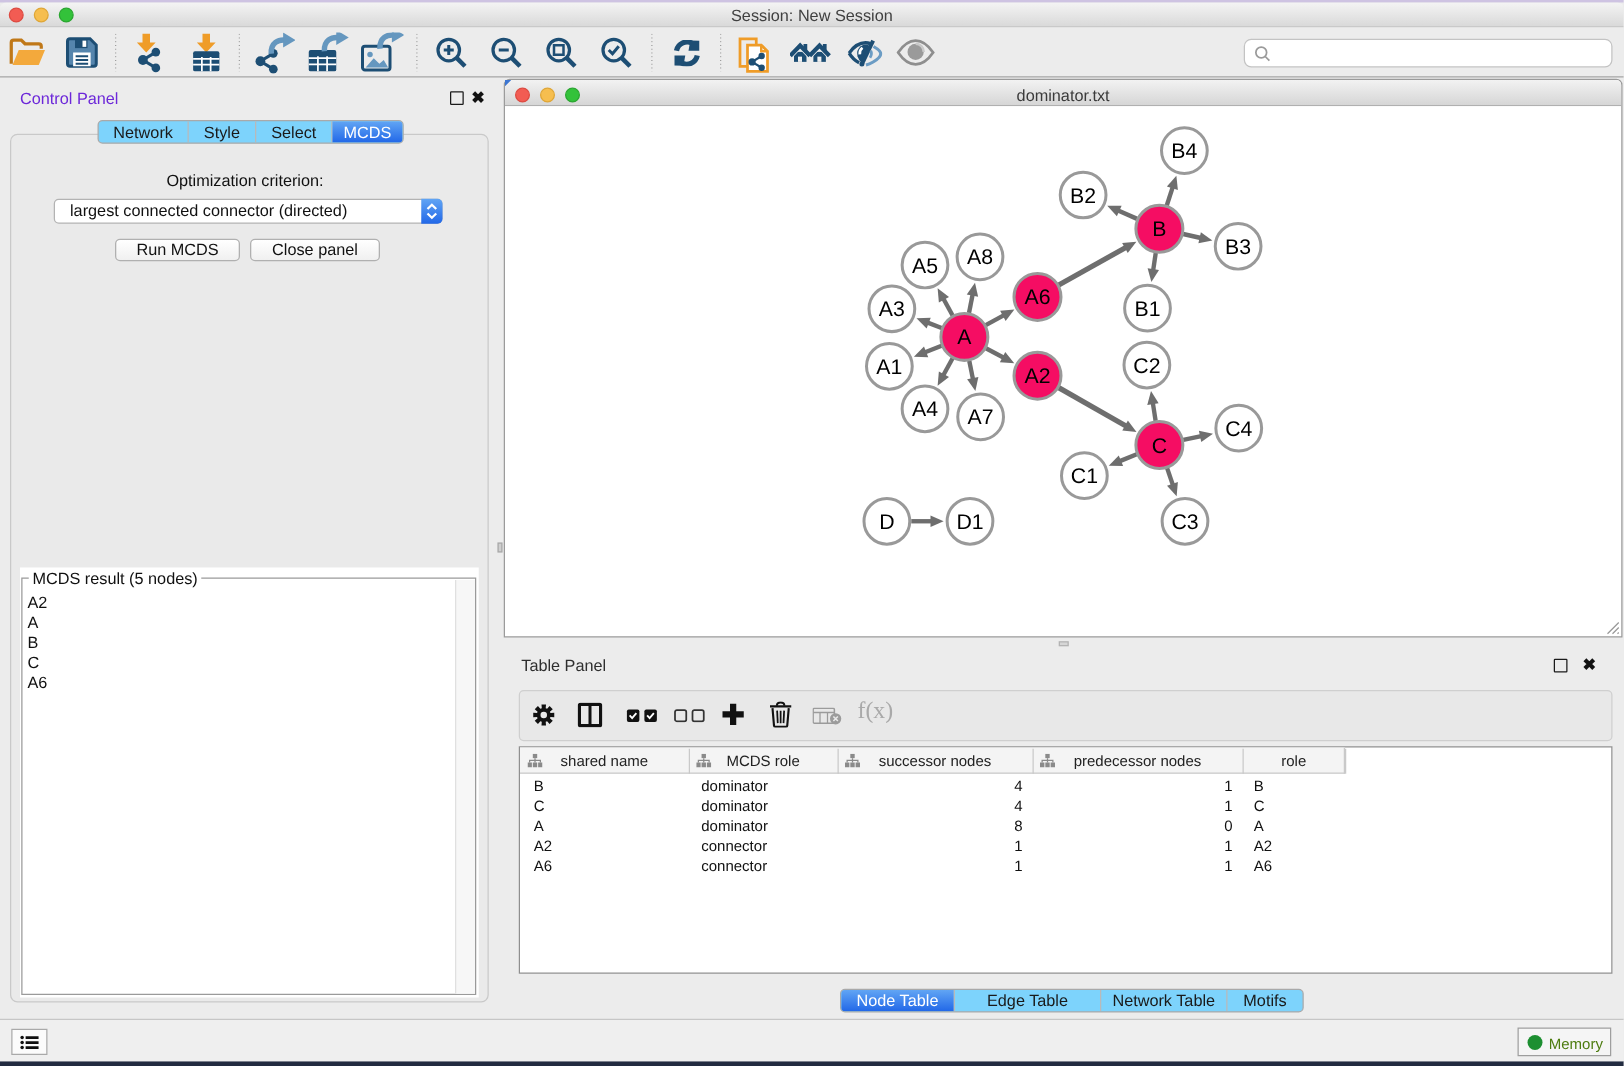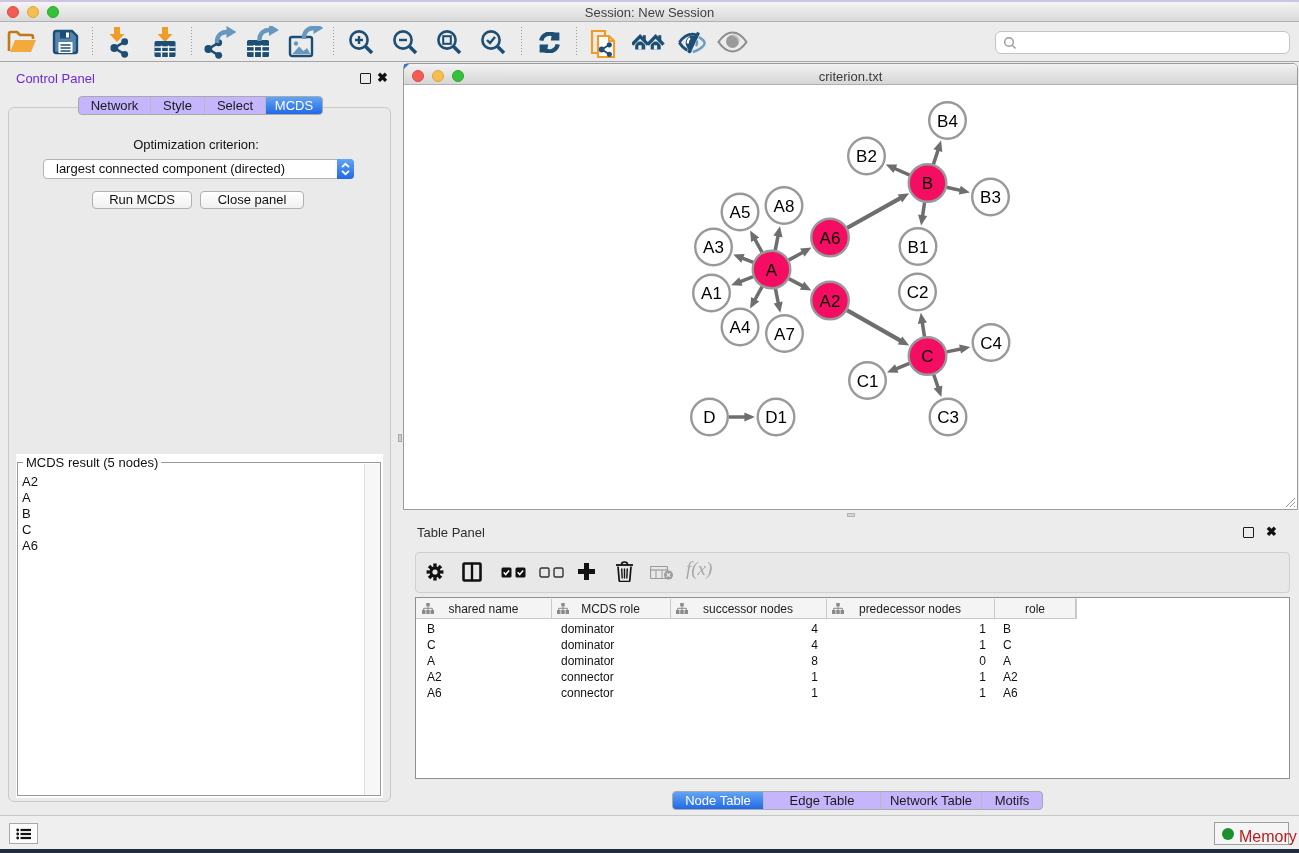--- a/index.html
+++ b/index.html
@@ -1,19 +1,19 @@
 <!DOCTYPE html>
 <html><head><meta charset="utf-8"><style>
 * { margin:0; padding:0; box-sizing:border-box; }
 body { width:1299px; height:853px; font-family:"Liberation Sans", sans-serif; background:#ececec; position:relative; overflow:hidden; }
 .abs { position:absolute; }
 .tl { position:absolute; width:12px; height:12px; border-radius:50%; }
 .winbtn-sq { position:absolute; width:11px; height:11px; border:1.5px solid #1a1a1a; border-radius:1px; }
 .winbtn-x { position:absolute; font-size:13px; font-weight:bold; color:#111; line-height:10px; }
-.seg { position:absolute; display:flex; height:19px; border:1px solid #a9a9a9; border-radius:4px; background:#c4b5fd; overflow:hidden; font-size:13px; color:#1a1a1a; }
+.seg { position:absolute; display:flex; height:19px; border:1px solid #a9a9a9; border-radius:4px; background:#7dd3fc; overflow:hidden; font-size:13px; color:#1a1a1a; }
 .seg > div { display:flex; align-items:center; justify-content:center; border-right:1px solid #b9b9b9; height:100%; }
 .seg > div:last-child { border-right:none; }
 .seg .sel { background:linear-gradient(#61a5f4, #2268e8); color:#fff; }
 .btn { position:absolute; height:18px; background:linear-gradient(#ffffff,#f0f0f0); border:1px solid #b0b0b0; border-radius:4px; font-size:13px; color:#111; text-align:center; line-height:16px; }
 </style></head>
 <body>
 
 <div class="abs" style="left:0;top:0;width:1299px;height:2px;background:#cec3e2"></div>
 <div class="abs" style="left:0;top:849px;width:1299px;height:4px;background:#222b40"></div>
 
@@ -165,41 +165,41 @@
 <div class="abs" style="left:8px;top:107px;width:383px;height:695px;background:#eaeaea;border:1px solid #c9c9c9;border-radius:6px"></div>
 <div class="seg" style="left:78px;top:96px">
   <div style="width:72px">Network</div>
   <div style="width:54px">Style</div>
   <div style="width:61px">Select</div>
   <div class="sel" style="width:56px">MCDS</div>
 </div>
 
 <div class="abs" style="left:8px;top:137px;width:376px;text-align:center;font-size:13px;color:#111">Optimization criterion:</div>
 <div class="abs" style="left:43px;top:159px;width:311px;height:20px;background:#fff;border:1px solid #b3b3b3;border-radius:4px"></div>
-<div class="abs" style="left:56px;top:161px;font-size:13px;color:#111">largest connected component (directed)</div>
+<div class="abs" style="left:56px;top:161px;font-size:13px;color:#111">largest connected connector (directed)</div>
 <div class="abs" style="left:337px;top:159px;width:17px;height:20px;background:linear-gradient(#61a5f4,#2268e8);border-radius:0 4px 4px 0"></div>
 <svg class="abs" style="left:339px;top:162px" width="13" height="14" viewBox="0 0 13 14">
     <path d="M3 5.2 L6.5 1.8 L10 5.2" fill="none" stroke="#fff" stroke-width="1.8"></path>
     <path d="M3 8.8 L6.5 12.2 L10 8.8" fill="none" stroke="#fff" stroke-width="1.8"></path>
   </svg>
 <div class="btn" style="left:92px;top:191px;width:100px">Run MCDS</div>
 <div class="btn" style="left:200px;top:191px;width:104px">Close panel</div>
 
 <div class="abs" style="left:16px;top:454px;width:367px;height:344px;background:#fff"></div>
 <div class="abs" style="left:17px;top:462px;width:364px;height:334px;border:1px solid #9a9a9a"></div>
 <div class="abs" style="left:364px;top:464px;width:16px;height:331px;background:#f7f7f7;border-left:1px solid #e0e0e0"></div>
 <div class="abs" style="left:23px;top:455px;font-size:13px;color:#111;background:#fff;padding:0 3px">MCDS result (5 nodes)</div>
 <div class="abs" style="left:22px;top:474px;font-size:13px;color:#111;line-height:16px">A2<br>A<br>B<br>C<br>A6</div>
 
 <div class="abs" style="left:403px;top:63px;width:895px;height:447px;background:#fff;border:1px solid #9b9b9b;border-radius:5px 5px 0 0"></div>
 <div class="abs" style="left:404px;top:64px;width:893px;height:21px;background:linear-gradient(#f2f2f2,#d6d6d6);border-bottom:1px solid #b0b0b0;border-radius:4px 4px 0 0"></div>
 <div class="tl" style="left:412px;top:70px;background:#f25c53;border:0.5px solid #dd4a41"></div>
 <div class="tl" style="left:432px;top:70px;background:#f6be4f;border:0.5px solid #dfa636"></div>
 <div class="tl" style="left:452px;top:70px;background:#33c23a;border:0.5px solid #2aa630"></div>
-<div class="abs" style="left:404px;top:69px;width:893px;text-align:center;font-size:13px;color:#3a3a3a">criterion.txt</div>
+<div class="abs" style="left:404px;top:69px;width:893px;text-align:center;font-size:13px;color:#3a3a3a">dominator.txt</div>
 <svg class="abs" style="left:404px;top:64px" width="5" height="5" viewBox="0 0 5 5">
     <path d="M0 0 H5 L0 5 Z" fill="#3c76d2"></path>
   </svg>
 <svg width="893" height="422" viewBox="404 86 893 422" style="position:absolute;left:404px;top:86px" font-family="Liberation Sans, sans-serif">
     <line x1="753.3" y1="276.6" x2="739.1" y2="282.2" stroke="#6e6e6e" stroke-width="3.5"></line>
     <polygon points="731.1,285.3 739.2,277.2 742.6,285.8" fill="#6e6e6e"></polygon>
     <line x1="753.3" y1="262.4" x2="741.1" y2="257.7" stroke="#6e6e6e" stroke-width="3.5"></line>
     <polygon points="733.2,254.6 744.6,254.1 741.3,262.7" fill="#6e6e6e"></polygon>
     <line x1="762.1" y1="252.4" x2="754.2" y2="238.0" stroke="#6e6e6e" stroke-width="3.5"></line>
     <polygon points="750.1,230.5 759.2,237.5 751.1,241.9" fill="#6e6e6e"></polygon>
@@ -326,21 +326,21 @@
   </svg>
 
 <svg class="abs" style="left:650px;top:566px" width="24" height="14" viewBox="0 0 24 14">
  <rect x="0.5" y="0.5" width="17" height="12" rx="1" fill="none" stroke="#9b9b9b" stroke-width="1.2"></rect>
  <line x1="0.5" y1="4" x2="17.5" y2="4" stroke="#9b9b9b" stroke-width="1.2"></line>
  <line x1="6" y1="4" x2="6" y2="12.5" stroke="#9b9b9b" stroke-width="1"></line>
  <line x1="12" y1="4" x2="12" y2="12.5" stroke="#9b9b9b" stroke-width="1"></line>
  <circle cx="18.5" cy="9" r="4.5" fill="#9b9b9b"></circle>
     <path d="M16.7 7.2 l3.6 3.6 M20.3 7.2 l-3.6 3.6" stroke="#e8e8e8" stroke-width="1.3"></path>
   </svg>
-<div class="abs" style="left:686px;top:558px;font-family:'Liberation Serif',serif;font-style:italic;font-size:19px;color:#a9a9a9">f(x)</div>
+<div class="abs" style="left:686px;top:558px;font-family:'Liberation Serif',serif;font-size:19px;color:#a9a9a9">f(x)</div>
 
 <div class="abs" style="left:415px;top:597px;width:875px;height:182px;background:#fff;border:1px solid #8f8f8f"></div>
 <div class="abs" style="left:416px;top:598px;width:660px;height:21px;background:#f4f4f4;border-bottom:1px solid #c9c9c9;border-right:1px solid #c9c9c9"></div>
 <div class="abs" style="left:551px;top:599px;width:1px;height:20px;background:#c9c9c9"></div>
 <div class="abs" style="left:416px;top:602px;width:135px;text-align:center;font-size:12px;color:#222">shared name</div>
 <svg style="position:absolute;left:422px;top:603px" width="12" height="11" viewBox="0 0 12 11">
     <rect x="4.25" y="0" width="3.5" height="3.5" fill="#8a8a8a"></rect>
     <rect x="0" y="7" width="3.5" height="4" fill="#8a8a8a"></rect>
     <rect x="4.25" y="7" width="3.5" height="4" fill="#8a8a8a"></rect>
     <rect x="8.5" y="7" width="3.5" height="4" fill="#8a8a8a"></rect>
@@ -413,13 +413,13 @@
 <svg class="abs" style="left:16px;top:828px" width="15" height="12" viewBox="0 0 15 12">
  <circle cx="1.7" cy="2" r="1.4" fill="#111"></circle>
     <circle cx="1.7" cy="6" r="1.4" fill="#111"></circle>
     <circle cx="1.7" cy="10" r="1.4" fill="#111"></circle>
  <line x1="4.5" y1="2" x2="15" y2="2" stroke="#111" stroke-width="2.2"></line>
  <line x1="4.5" y1="6" x2="15" y2="6" stroke="#111" stroke-width="2.2"></line>
  <line x1="4.5" y1="10" x2="15" y2="10" stroke="#111" stroke-width="2.2"></line>
   </svg>
 <div class="abs" style="left:1214px;top:822px;width:75px;height:23px;background:#f5f5f5;border:1px solid #9e9e9e"></div>
 <div class="abs" style="left:1222px;top:828px;width:12px;height:12px;border-radius:50%;background:#1d8f31"></div>
-<div class="abs" style="left:1239px;top:828px;font-size:16px;color:#b91c1c">Memory</div>
+<div class="abs" style="left:1239px;top:828px;font-size:12px;color:#4d7c0f">Memory</div>
 
 </body></html>

